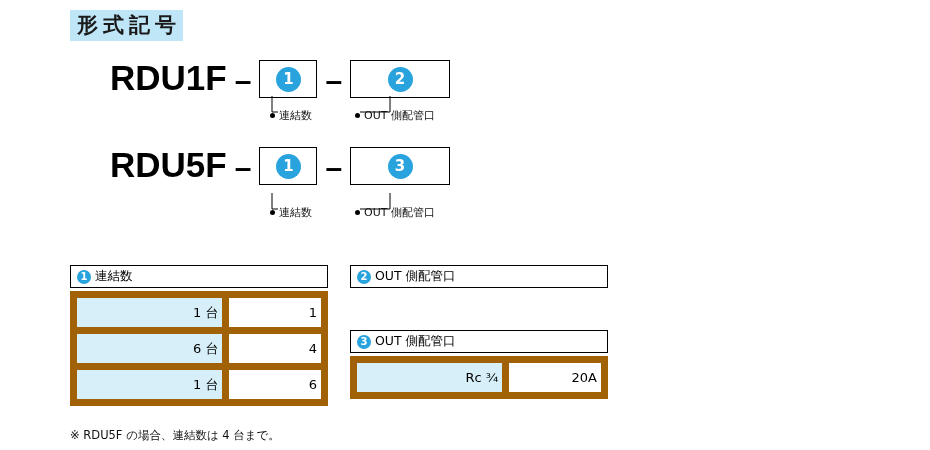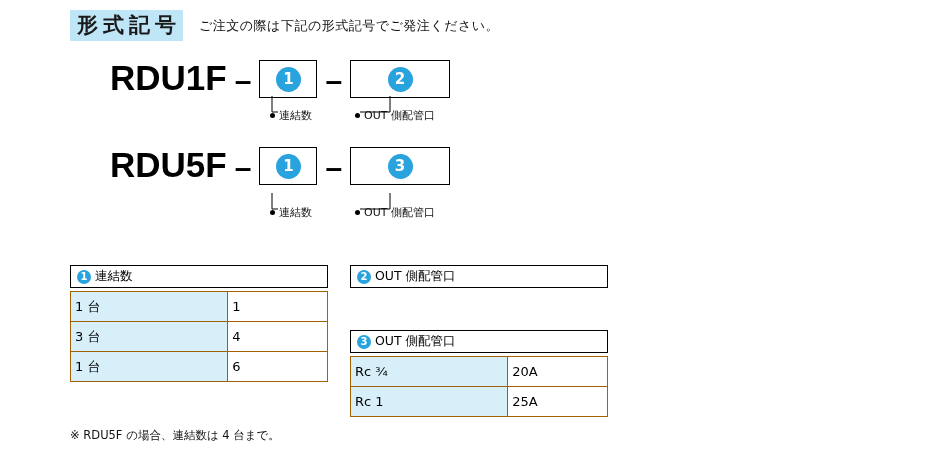--- a/index.html
+++ b/index.html
@@ -147,23 +147,23 @@
     font-size: 10px;
     margin-right: 4px;
   }
   table.dt {
     border-collapse: collapse;
     width: 100%;
     margin-top: 3px;
     table-layout: fixed;
   }
   table.dt td {
-    border: 1px solid #a16207;
+    border: 7px solid #a16207;
     height: 21px;
-    text-align: left;
+    text-align: right;
     font-size: 13px;
     font-family: "DejaVu Sans", sans-serif;
     padding: 4px;
   }
   table.dt td.k {
     background: #d7eff8;
     width: 62%;
   }
   table.dt td.v {
     background: #ffffff;
@@ -182,21 +182,20 @@
 </head>
 <body>
 
 <div class="header">
   <div class="header-title">
     <span class="ch">形</span>
     <span class="ch">式</span>
     <span class="ch">記</span>
     <span class="ch">号</span>
   </div>
-  <div class="header-note">ご注文の際は下記の形式記号でご発注ください。</div>
 </div>
 
 <div class="code-row" id="code-row-1">
   <span class="code-text">RDU1F</span>
   <span class="dash">–</span>
   <span class="code-box">
     <span class="circle-num">1</span>
   </span>
   <span class="dash">–</span>
   <span class="code-box wide">
@@ -251,21 +250,21 @@
     <span class="circle-num">1</span>
     <span>連結数</span>
   </div>
   <table class="dt">
     <tbody>
       <tr>
         <td class="k">1 台</td>
         <td class="v">1</td>
       </tr>
       <tr>
-        <td class="k">3 台</td>
+        <td class="k">6 台</td>
         <td class="v">4</td>
       </tr>
       <tr>
         <td class="k">1 台</td>
         <td class="v">6</td>
       </tr>
     </tbody>
   </table>
 </div>
 
@@ -280,21 +279,17 @@
   <div class="tbl-head">
     <span class="circle-num">3</span>
     <span>OUT 側配管口</span>
   </div>
   <table class="dt">
     <tbody>
       <tr>
         <td class="k">Rc ¾</td>
         <td class="v">20A</td>
       </tr>
-      <tr>
-        <td class="k">Rc 1</td>
-        <td class="v">25A</td>
-      </tr>
     </tbody>
   </table>
 </div>
 
 <div class="footnote">※ RDU5F の場合、連結数は 4 台まで。</div>
 
 </body></html>

